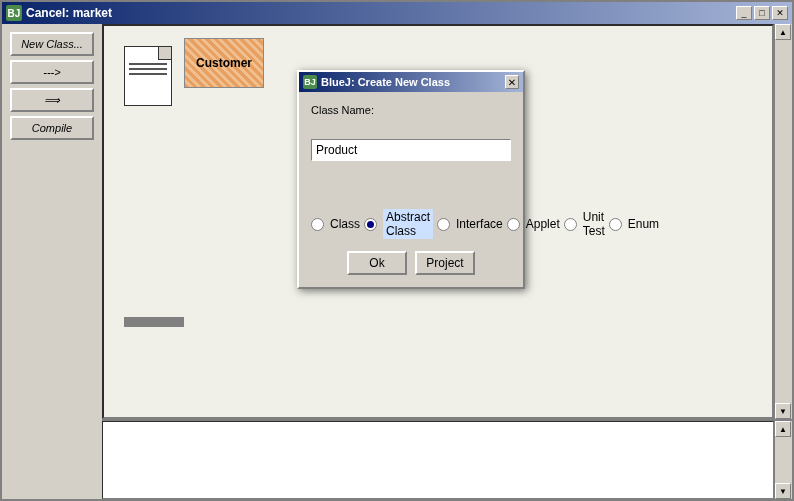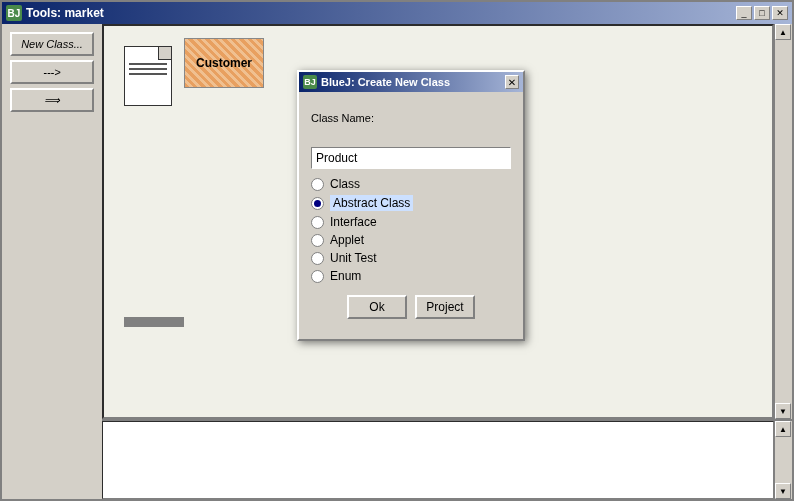--- a/index.html
+++ b/index.html
@@ -304,21 +304,21 @@
       border-bottom-color: #808080;
       border-right-color: #808080;
       display: flex;
       align-items: center;
       justify-content: center;
       font-size: 10px;
       cursor: pointer;
       color: #000;
     }
     .dialog-body {
-      padding: 20px 12px;
+      padding: 12px 12px;
     }
     .dialog-label {
       font-size: 11px;
       margin-bottom: 3px;
     }
     .dialog-input {
       width: 100%;
       height: 22px;
       border: 1px solid;
       border-top-color: #808080;
@@ -331,23 +331,24 @@
       margin-bottom: 8px;
       margin-top: 20px;
     }
     .class-type-label {
       color: #0000aa;
       font-size: 11px;
       margin-bottom: 6px;
     }
     .radio-group {
       display: flex;
-      flex-direction: column;
+      flex-direction: row;
       gap: 4px;
       margin-bottom: 12px;
+      margin-top: 40px;
     }
     .radio-item {
       display: flex;
       align-items: center;
       gap: 6px;
       font-size: 12px;
       cursor: pointer;
     }
     .radio-circle {
       width: 13px;
@@ -398,36 +399,37 @@
 </head>
 <body>
 
 <div class="main-window">
 
   <div class="title-bar">
     <div class="title-bar-left">
       <div class="title-bar-icon">
         <span>BJ</span>
       </div>
-      <span class="title-bar-text">Tools:  market</span>
+      <span class="title-bar-text">Cancel:  market</span>
     </div>
     <div class="title-bar-buttons">
       <div class="tb-btn">_</div>
       <div class="tb-btn">□</div>
       <div class="tb-btn">✕</div>
     </div>
   </div>
 
 
   <div class="content-area">
 
     <div class="left-toolbar">
       <button class="toolbar-btn">New Class...</button>
       <button class="toolbar-btn">---&gt;</button>
       <button class="toolbar-btn">⟹</button>
+      <button class="toolbar-btn">Compile</button>
     </div>
 
     <div style="flex:1; display:flex; flex-direction:column; position:relative;">
 
       <div class="canvas-main">
         <div class="canvas-area" style="position:relative;">
 
           <div class="class-box" style="top:20px;left:20px;">
             <div class="class-icon">
               <div class="class-icon-lines">

